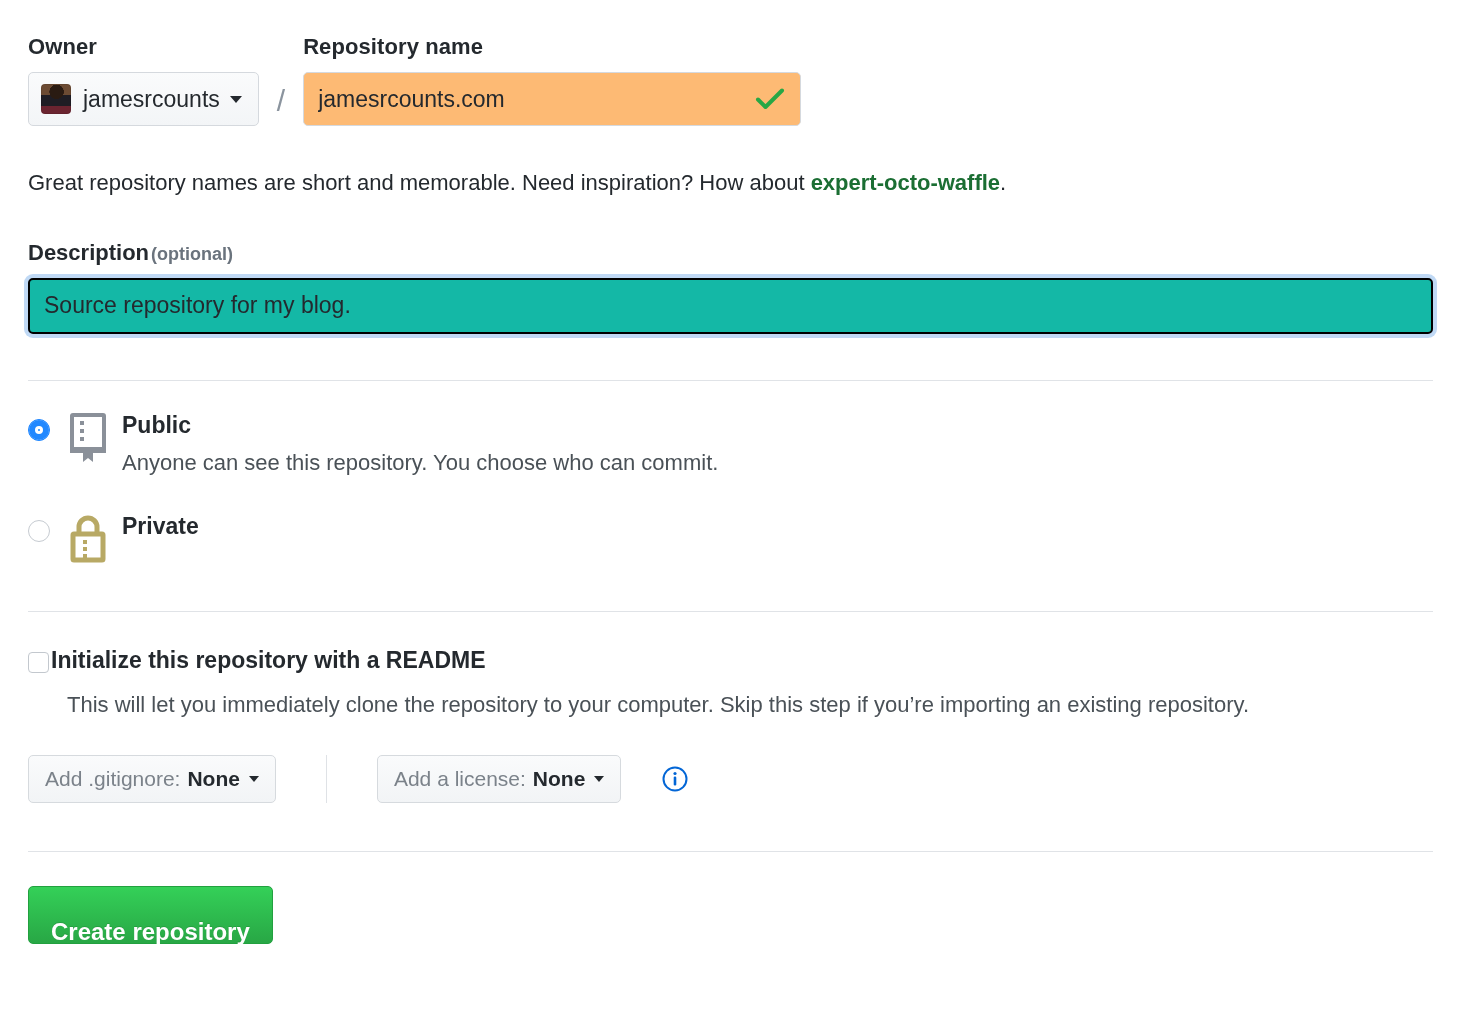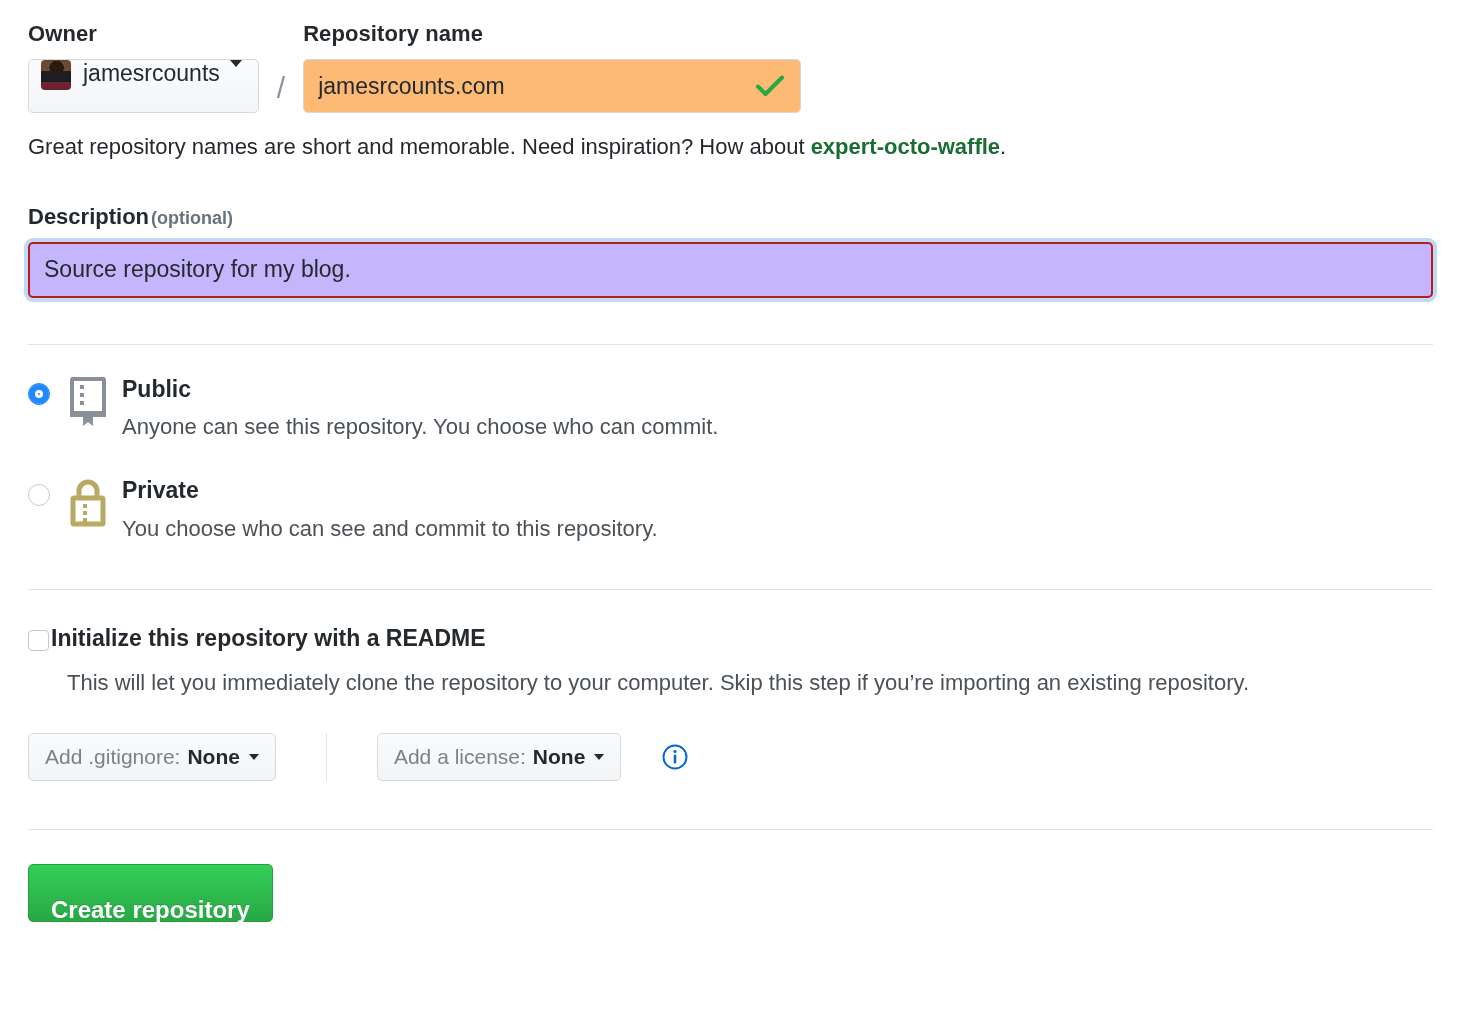--- a/index.html
+++ b/index.html
@@ -12,21 +12,21 @@
     background: #ffffff;
     font-family: "Liberation Sans", sans-serif;
     color: #24292e;
     -webkit-font-smoothing: antialiased;
     overflow: hidden;
   }
 
   .form-wrap {
     position: absolute;
     left: 28px;
-    top: 3px;
+    top: 16px;
     width: 1405px;
   }
 
   
   .name-row {
     display: flex;
     align-items: flex-end;
     padding-top: 18px;
   }
   .field-block { display: flex; flex-direction: column; }
@@ -34,21 +34,21 @@
   .field-label {
     font-size: 22px;
     font-weight: bold;
     color: #24292e;
     margin-bottom: 12px;
     letter-spacing: 0.1px;
   }
 
   .owner-select {
     display: flex;
-    align-items: flex-start;
+    align-items: center;
     height: 54px;
     box-sizing: border-box;
     padding: 0 16px 0 12px;
     background: linear-gradient(#fafbfc, #f3f5f7);
     border: 1px solid #d5d9de;
     border-radius: 5px;
     cursor: pointer;
   }
   .avatar {
     width: 30px;
@@ -107,21 +107,21 @@
     top: 50%;
     transform: translateY(-50%);
     pointer-events: none;
     line-height: 0;
   }
 
   
   .hint {
     font-size: 22px;
     color: #24292e;
-    margin-top: 19px;
+    margin-top: 42px;
     line-height: 1.35;
   }
   .hint .suggest {
     color: #1b6e33;
     font-weight: bold;
   }
 
   
   .desc-label {
     font-size: 22px;
@@ -137,22 +137,22 @@
   }
   .desc-input {
     display: block;
     width: 1405px;
     height: 56px;
     box-sizing: border-box;
     padding: 6px 14px;
     font-family: "Liberation Sans", sans-serif;
     font-size: 23px;
     color: #24292e;
-    background: #c4b5fd;
-    border: 2px solid #b91c1c;
+    background: #14b8a6;
+    border: 2px solid #000000;
     border-radius: 5px;
     outline: none;
     box-shadow: 0 0 0 4px rgba(3,102,214,0.25);
   }
 
   
   .divider {
     height: 1px;
     background: #e0e3e7;
     width: 1405px;
@@ -378,21 +378,20 @@
         <svg width="40" height="50" viewBox="0 0 40 50" aria-hidden="true">
           <path d="M11 20 V13 a9 9 0 0 1 18 0 V20" fill="none" stroke="#b8a965" stroke-width="5"></path>
           <rect x="5" y="20" width="30" height="26" rx="1" fill="none" stroke="#b8a965" stroke-width="5"></rect>
           <rect x="15" y="26" width="4" height="4" fill="#b8a965"></rect>
           <rect x="15" y="33" width="4" height="4" fill="#b8a965"></rect>
           <rect x="15" y="40" width="4" height="4" fill="#b8a965"></rect>
         </svg>
       </span>
       <span class="vis-text">
         <span class="vis-title">Private</span>
-        <div class="vis-desc">You choose who can see and commit to this repository.</div>
       </span>
     </div>
   </div>
 
   <hr class="divider div-2">
 
   <div class="readme-block">
     <div class="readme-row">
       <span class="checkbox"></span>
       <span class="readme-title">Initialize this repository with a README</span>

